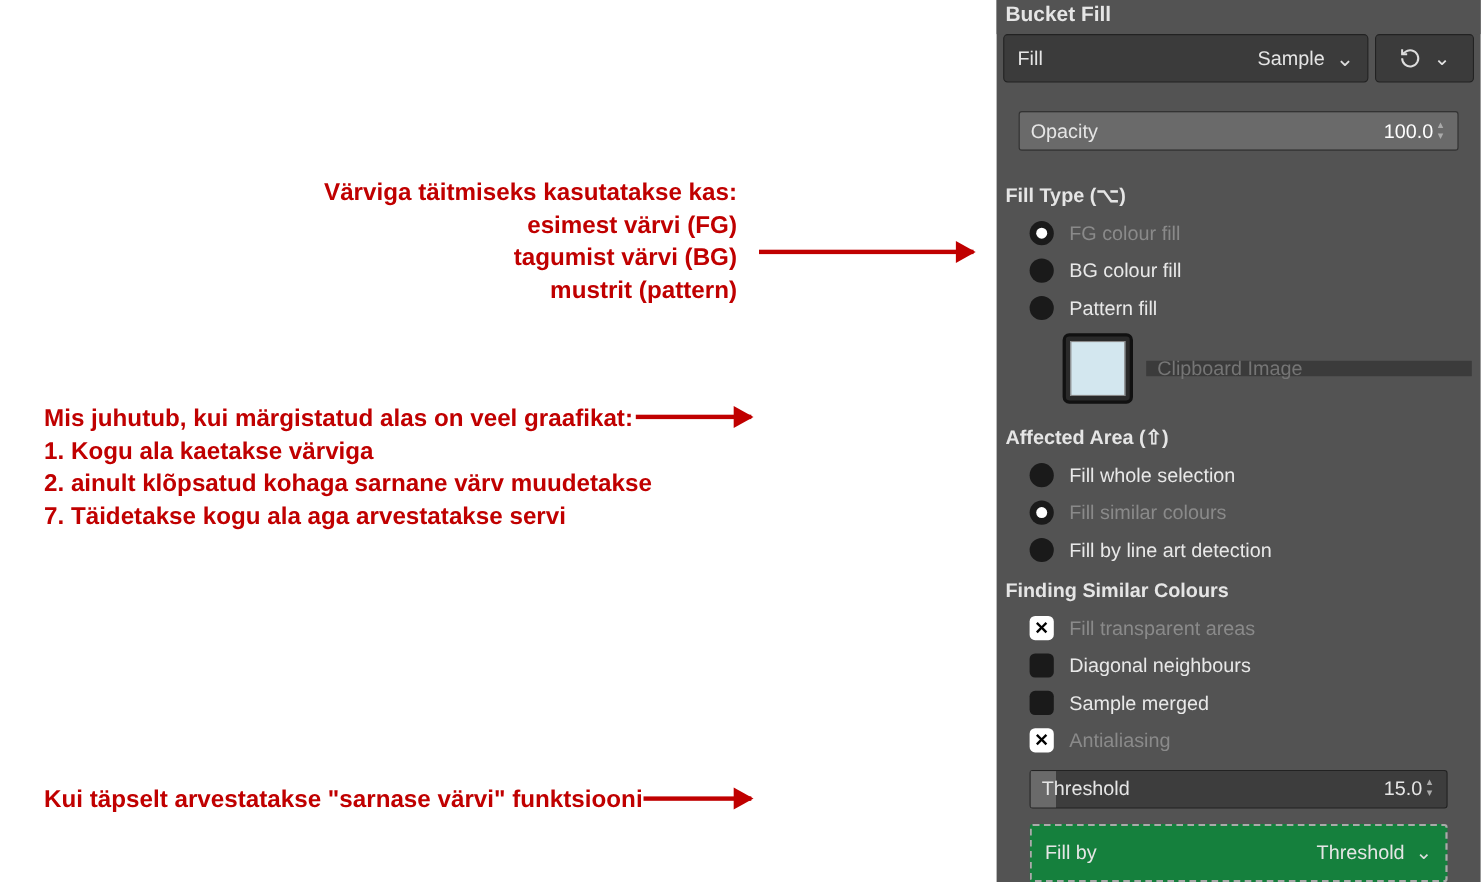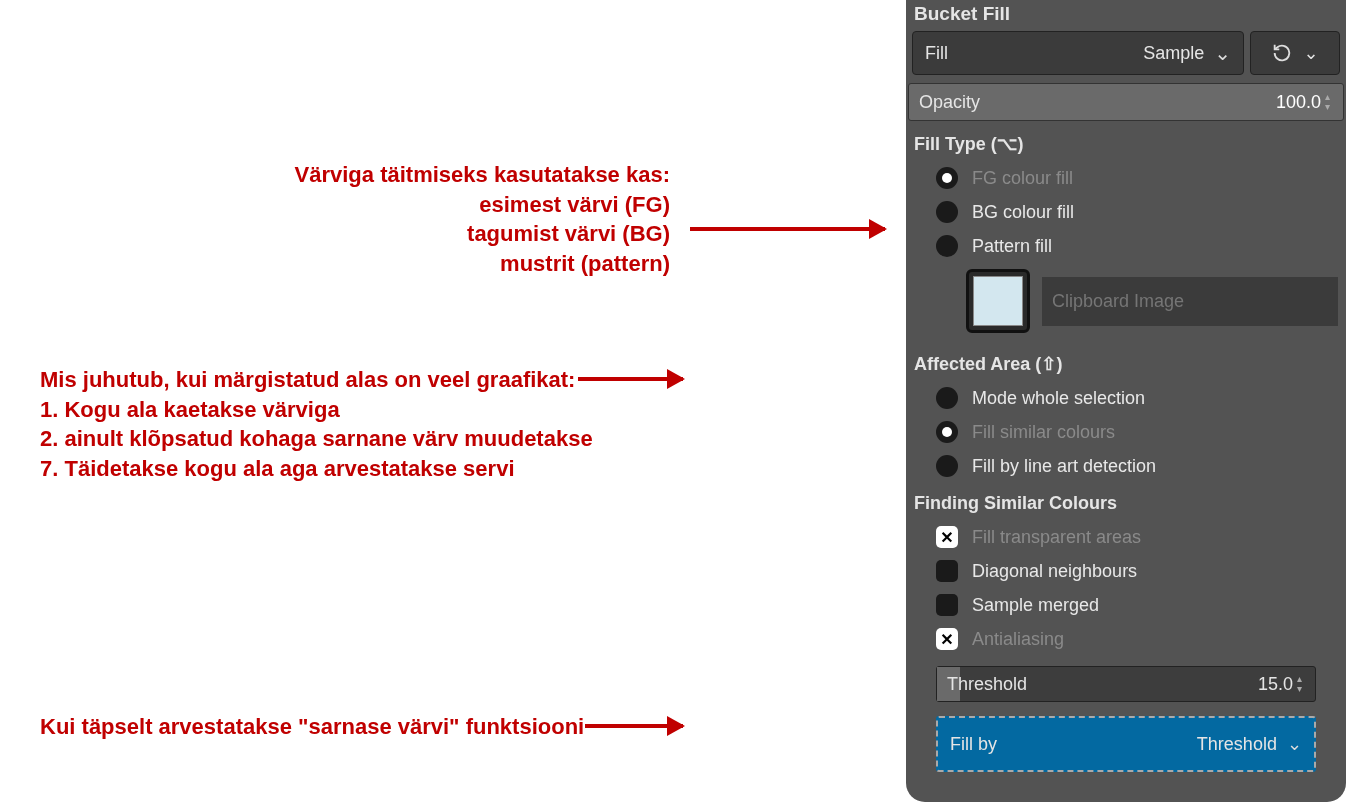--- a/index.html
+++ b/index.html
@@ -46,21 +46,20 @@
   position: absolute;
   right: 0;
   top: 0;
   width: 440px;
   height: 802px;
   background: #535353;
   color: #e5e5e5;
   font-size: 18px;
   display: flex;
   flex-direction: column;
-  border-radius: 19px;
 }
 .panel-title {
   font-weight: bold;
   padding: 3px 8px 6px 8px;
   font-size: 19px;
   background: #535353;
 }
 .mode-row {
   display: flex;
   gap: 6px;
@@ -89,21 +88,21 @@
   display: flex;
   align-items: center;
   justify-content: center;
   gap: 10px;
   height: 44px;
 }
 .reset-icon {
   width: 22px; height: 22px;
 }
 .spin-row {
-  margin: 2px;
+  margin: 20px;
   background: #6a6a6a;
   border: 1px solid #333;
   border-radius: 3px;
   height: 38px;
   display: flex;
   align-items: center;
   padding: 0 22px 0 10px;
   position: relative;
   justify-content: space-between;
 }
@@ -178,21 +177,21 @@
   padding: 4px;
   background: #2a2a2a;
 }
 .pattern-inner {
   width: 100%; height: 100%;
   background: #d3e7ef;
   border: 1px solid #888;
 }
 .pattern-label-box {
   flex: 1;
-  height: 49px;
+  height: 14px;
   background: #3b3b3b;
   display: flex;
   align-items: center;
   padding: 0 10px;
   color: #757575;
 }
 .threshold-row {
   margin: 10px 30px 4px 30px;
   background: #3d3d3d;
   border: 1px solid #222;
@@ -208,21 +207,21 @@
   position: absolute;
   left: 0; top: 0; bottom: 0;
   width: 6%;
   background: #6a6a6a;
 }
 .threshold-row .label, .threshold-row .value {
   position: relative; z-index: 1;
 }
 .fillby-row {
   margin: 10px 30px 0 30px;
-  background: #0369a1;
+  background: #15803d;
   border: 2px dashed #aaa;
   border-radius: 3px;
   height: 56px;
   display: flex;
   align-items: center;
   justify-content: space-between;
   padding: 0 12px;
 }
 .chev-small {
   font-size: 18px;
@@ -300,21 +299,21 @@
       <div class="pattern-inner"></div>
     </div>
     <div class="pattern-label-box">
       <span>Clipboard Image</span>
     </div>
   </div>
 
   <div class="section-label">Affected Area  (⇧)</div>
   <div class="opt-row">
     <span class="radio"></span>
-    <span class="bright">Mode whole selection</span>
+    <span class="bright">Fill whole selection</span>
   </div>
   <div class="opt-row">
     <span class="radio selected"></span>
     <span class="dim">Fill similar colours</span>
   </div>
   <div class="opt-row">
     <span class="radio"></span>
     <span class="bright">Fill by line art detection</span>
   </div>
 

